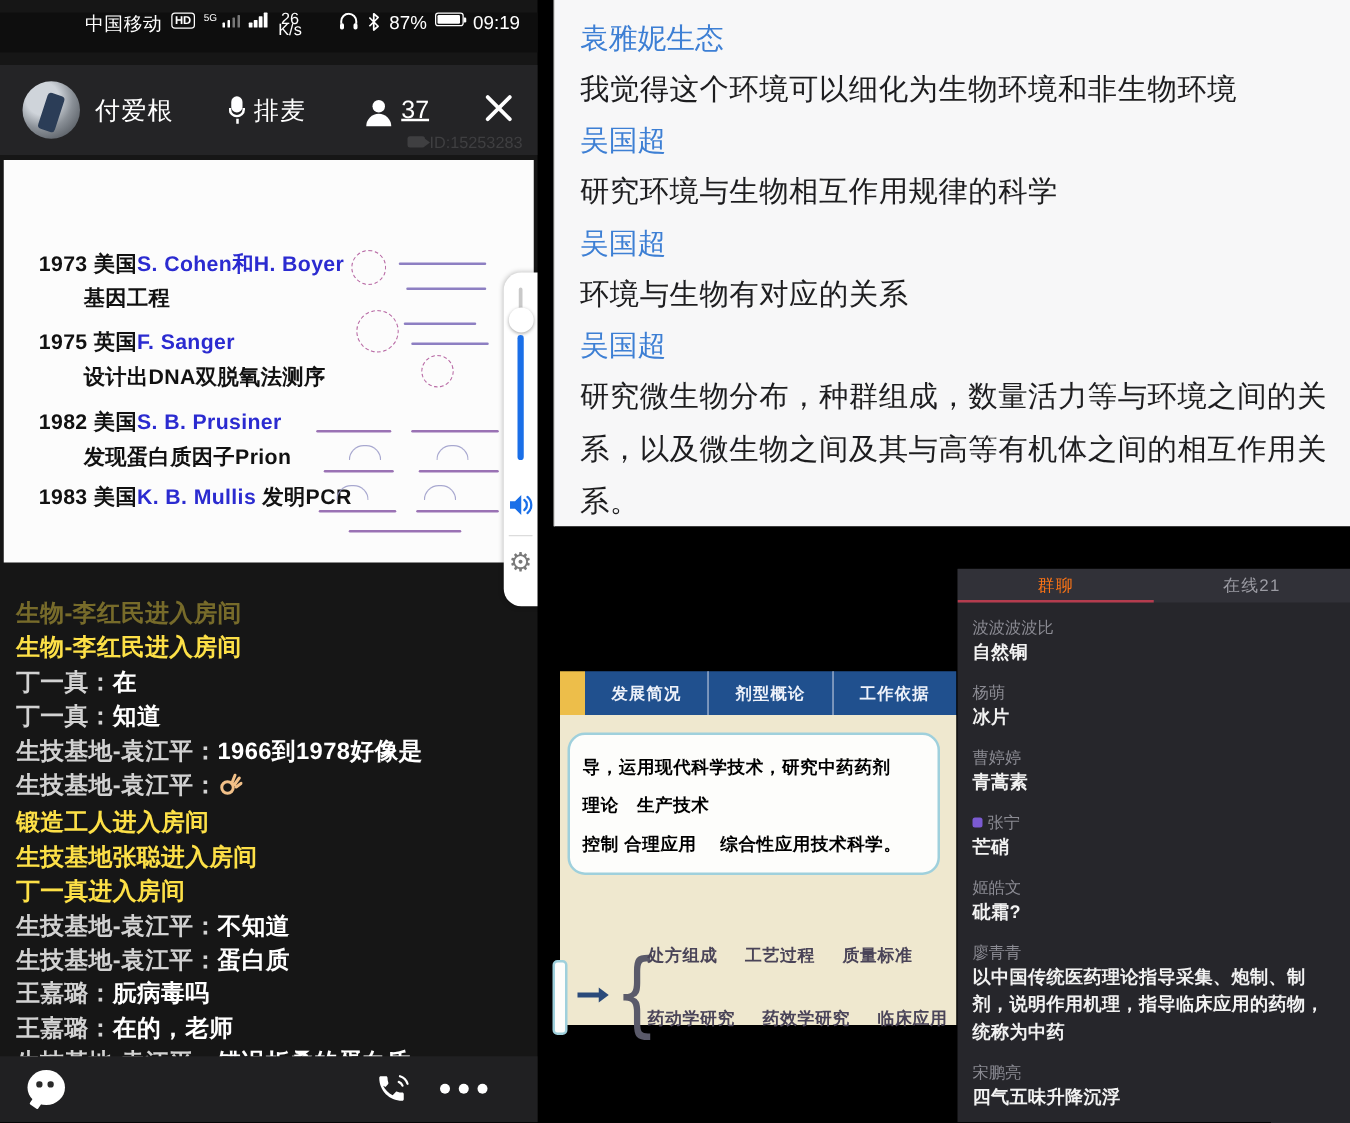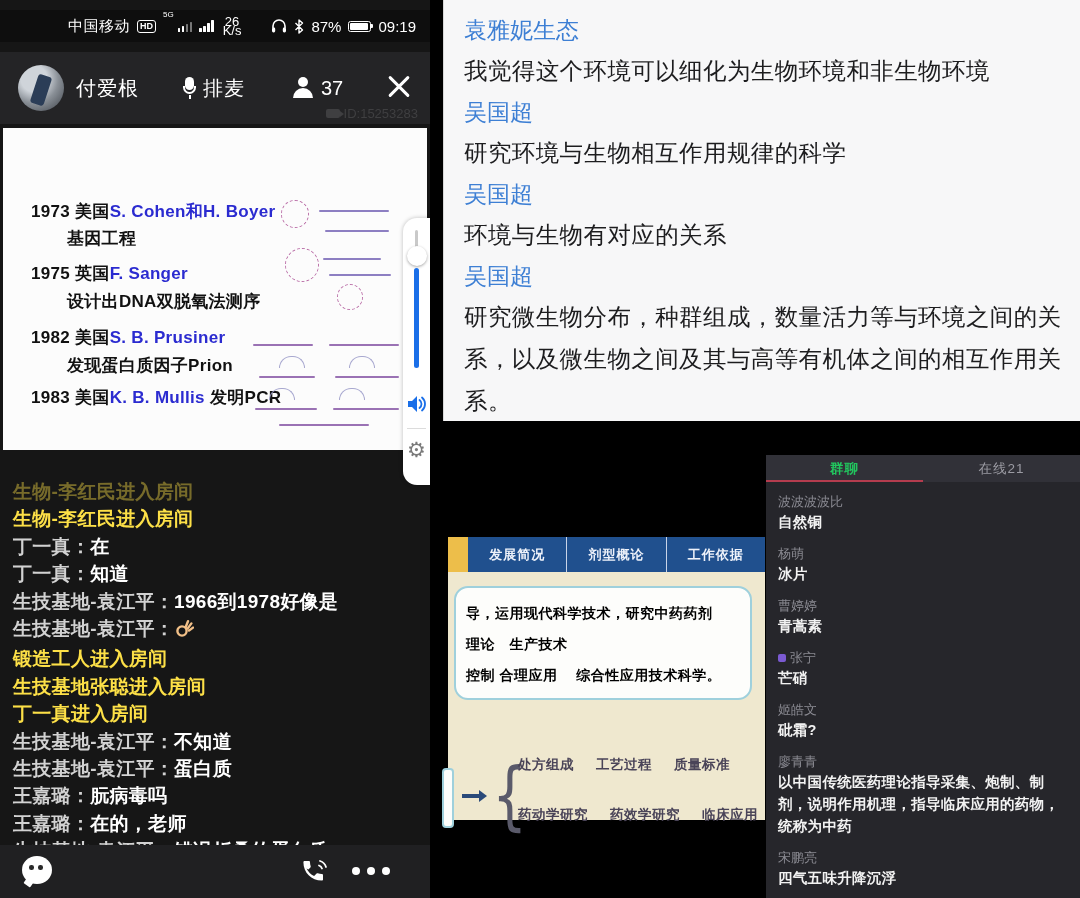--- a/index.html
+++ b/index.html
@@ -3,21 +3,21 @@
 <meta charset="utf-8">
 <style>
   * { margin:0; padding:0; box-sizing:border-box; }
   html,body { background:#000; }
   body { font-family:"Liberation Sans","DejaVu Sans",sans-serif; }
   #canvas { position:relative; width:1080px; height:898px; background:#000; overflow:hidden; }
 
   
   #phone { position:absolute; left:0; top:0; width:430px; height:898px; background:#161616; }
   .status-bar { position:absolute; left:0; top:10px; width:430px; height:32px; background:#0e0e0e;
-    display:flex; align-items:center; justify-content:flex-end; padding-right:14px; gap:7px;
+    display:flex; align-items:flex-start; justify-content:flex-end; padding-right:14px; gap:7px;
     color:#fff; font-size:15px; }
   .carrier { font-weight:400; letter-spacing:0.5px; }
   .hd-badge { border:1px solid #fff; border-radius:3px; font-size:9px; font-weight:700; padding:0 2px; line-height:11px; }
   .sig { display:flex; align-items:flex-end; gap:1.5px; height:12px; }
   .sig i { display:block; width:2.5px; background:#fff; border-radius:0.5px; }
   .sig i.dim { background:#777; }
   .net-label { font-size:8px; color:#fff; align-self:flex-start; margin-right:-3px; }
   .speed { display:flex; flex-direction:column; align-items:center; line-height:9px; font-size:13px; margin-left:2px; }
   .sb-gap { width:16px; }
   .batt-pct { font-size:15px; }
@@ -31,21 +31,21 @@
   .avatar { width:46px; height:46px; border-radius:50%; margin-left:18px; overflow:hidden;
     background:radial-gradient(circle at 35% 30%, #cfd4da 0 30%, #8a9097 55%, #3a3f46 100%); position:relative; }
   .avatar:after { content:""; position:absolute; left:16px; top:10px; width:14px; height:30px; background:#2b3d57; transform:rotate(18deg); border-radius:3px; }
   .teacher-name { font-size:20px; margin-left:12px; letter-spacing:1px; }
   .mic-group { display:flex; align-items:center; gap:7px; margin-left:44px; }
   .mic-ico { width:13px; height:22px; position:relative; }
   .mic-ico .cap { position:absolute; left:2px; top:0; width:9px; height:13px; background:#fff; border-radius:5px; }
   .mic-ico .stem { position:absolute; left:0; top:9px; width:13px; height:8px; border:2px solid #fff; border-top:none; border-radius:0 0 8px 8px; }
   .mic-ico .base { position:absolute; left:5.5px; bottom:0; width:2px; height:4px; background:#fff; }
   .mic-label { font-size:20px; letter-spacing:1px; }
-  .count-group { display:flex; align-items:flex-start; gap:8px; margin-left:48px; }
+  .count-group { display:flex; align-items:flex-end; gap:8px; margin-left:48px;text-decoration:underline; }
   .person-ico { width:20px; height:20px; position:relative; }
   .person-ico .h { position:absolute; left:5px; top:0; width:10px; height:10px; border-radius:50%; background:#fff; }
   .person-ico .b { position:absolute; left:0; bottom:-1px; width:20px; height:10px; border-radius:10px 10px 0 0; background:#fff; }
   .viewer-count { font-size:20px; }
   .close-x { position:absolute; right:18px; top:22px; width:26px; height:26px; }
   .close-x i { position:absolute; left:-1px; top:11px; width:28px; height:3px; background:#fff; border-radius:2px; }
   .close-x i:first-child { transform:rotate(45deg); }
   .close-x i:last-child { transform:rotate(-45deg); }
 
   .watermark { position:absolute; right:12px; top:106px; color:#3f3f41; font-size:13px; display:flex; align-items:center; gap:4px; }
@@ -116,21 +116,21 @@
   .flow-arrow:after { content:""; position:absolute; right:-7px; top:-4px; border-left:8px solid #2a4a7a; border-top:6px solid transparent; border-bottom:6px solid transparent; }
   .flow-brace { position:absolute; left:38px; top:186px; font-size:74px; color:#5a5a6a; font-weight:400; transform:scaleX(0.75); font-family:"DejaVu Sans",sans-serif; line-height:74px; }
   .flow-row { position:absolute; left:70px; display:flex; gap:22px; font-size:13.5px; font-weight:700; color:#4a4458; white-space:nowrap; letter-spacing:0.5px; }
   .flow-row1 { top:184px; }
   .flow-row2 { top:234px; }
 
   
   #br-chat { position:absolute; left:766px; top:455px; width:314px; height:443px; background:#26262b; overflow:hidden; }
   .brc-tabs { display:flex; height:27px; background:#313138; position:relative; }
   .brc-tab { flex:1; display:flex; align-items:center; justify-content:center; font-size:13.5px; letter-spacing:1px; }
-  .brc-tab.active { color:#22c55e; font-weight:700; }
+  .brc-tab.active { color:#f97316; font-weight:400; }
   .brc-tab.idle { color:#9b9ba3; }
   .brc-underline { position:absolute; left:0; bottom:0; width:157px; height:2px; background:#b43c4e; }
   .brc-list { padding:10px 12px 0 12px; }
   .brc-item { margin-bottom:11px; }
   .brc-nm { color:#8b8b93; font-size:13px; line-height:19px; display:flex; align-items:center; gap:4px; }
   .brc-badge { width:8px; height:8px; background:#7b5ad2; border-radius:2px; display:inline-block; }
   .brc-tx { color:#f2f2f2; font-size:14.5px; font-weight:700; line-height:22px; letter-spacing:0.3px; }
 </style>
 </head>
 <body>

